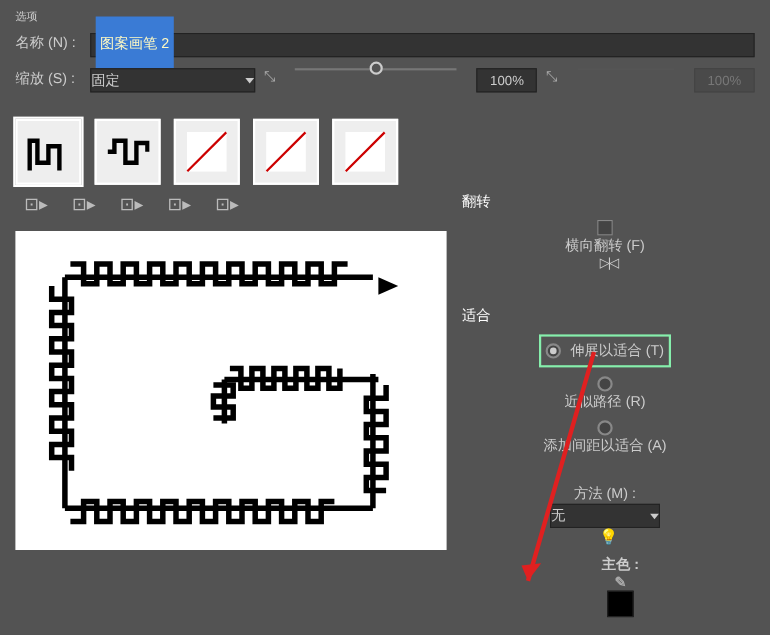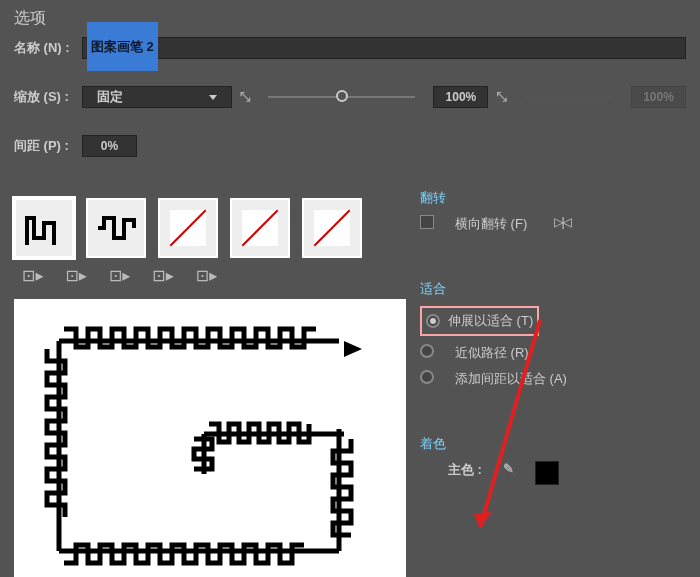--- a/index.html
+++ b/index.html
@@ -1,42 +1,42 @@
 <!DOCTYPE html>
 <html><head>
 <meta charset="utf-8">
 <style>
 * { margin: 0; padding: 0; box-sizing: border-box; font-family: "Microsoft YaHei", Arial, sans-serif; }
 body { background: #535353; color: #cccccc; font-size: 13px; width: 700px; height: 577px; overflow: hidden; }
 .panel { padding: 8px 14px; }
-.section-title { font-size: 16px; margin-bottom: 8px; }
-.row { display: flex; align-items: center; margin-bottom: 27px; gap: 8px; font-weight: bold; }
+.section-title { font-size: 10px; margin-bottom: 8px; }
+.row { display: flex; align-items: flex-start; margin-bottom: 10px; gap: 8px; }
 .label { width: 60px; text-align: left; }
 .input-name { flex: 1; background: #333; border: 1px solid #222; color: #fff; height: 22px; padding: 0 4px; }
 .input-name::selection { background: #3a7bd5; }
-.selected-val { background: #3a7bd5; color: #0f172a; padding: 17px 4px; }
-.select-box { background: #333; border: 1px solid #222; color: #ccc; height: 22px; width: 150px; padding: 0 14px; display: flex; align-items: center; justify-content: space-between; }
+.selected-val { background: #3a7bd5; color: #fef9c3; padding: 17px 4px; }
+.select-box { background: #333; border: 1px solid #222; color: #ccc; height: 22px; width: 150px; padding: 0 0; display: flex; align-items: center; justify-content: space-between; }
 .caret { width: 0; height: 0; border-left: 4px solid transparent; border-right: 4px solid transparent; border-top: 5px solid #ccc; }
 .slider-track { flex: 1; height: 2px; background: #777; position: relative; margin: 0 10px; }
 .slider-thumb { position: absolute; width: 12px; height: 12px; border: 2px solid #ccc; border-radius: 50%; top: -6px; left: 50%; transform: translateX(-50%); background: #535353; }
 .value-box { background: #333; border: 1px solid #222; color: #ccc; width: 55px; height: 22px; display: flex; align-items: center; justify-content: center; font-size: 12px; }
 .disabled-box { background: #4a4a4a; border: 1px solid #444; color: #777; width: 55px; height: 22px; display: flex; align-items: center; justify-content: center; font-size: 12px; }
 .thumb-row { display: flex; gap: 12px; margin: 14px 0 8px; }
 .thumb { width: 60px; height: 60px; background: #eee; border: 2px solid #fff; display: flex; align-items: center; justify-content: center; position: relative; }
 .thumb.sel { outline: 2px solid #fff; box-shadow: 0 0 0 1px #333; }
 .tool-row { display: flex; gap: 22px; margin: 8px 0 14px 8px; }
 .tool-btn { color: #bbb; font-size: 16px; cursor: pointer; }
 .preview { background: #fff; width: 392px; height: 290px; margin-top: 4px; position: relative; }
 .right-col { position: absolute; left: 420px; top: 168px; width: 260px; }
-.subhead { color: #7dd3fc; margin: 21px 0 8px; }
-.cb-row { display: flex; align-items: flex-start; gap: 21px; margin-bottom: 8px; }
+.subhead { color: #ffffff; margin: 6px 0 8px; }
+.cb-row { display: flex; align-items: center; gap: 0; margin-bottom: 8px; flex-direction: column; }
 .cb { width: 14px; height: 14px; border: 1px solid #888; background: #444; }
 .radio { width: 14px; height: 14px; border: 2px solid #888; border-radius: 50%; background: #444; display: inline-flex; align-items: center; justify-content: center; }
 .radio.on::after { content: ""; width: 6px; height: 6px; background: #ccc; border-radius: 50%; }
-.highlight { border: 2px solid #fca5a5; padding: 4px 4px; display: inline-flex; align-items: center; gap: 8px; }
+.highlight { border: 2px solid #86efac; padding: 4px 4px; display: inline-flex; align-items: center; gap: 8px; }
 .swatch { width: 24px; height: 24px; background: #000; border: 1px solid #222; }
 .flip-glyph { color: #ccc; font-size: 12px; letter-spacing: -2px; }
 .diag { width: 36px; height: 36px; background: #fff; position: relative; }
 .diag::after { content: ""; position: absolute; width: 50px; height: 2px; background: #c00; top: 50%; left: 50%; transform: translate(-50%,-50%) rotate(-45deg); }
 .arrow { position: absolute; pointer-events: none; }
 svg.greek { stroke: #000; stroke-width: 4; fill: none; }
 </style>
 </head>
 <body>
 
@@ -59,24 +59,20 @@
     <span style="color:#aaa;">⤡</span>
     <div class="slider-track">
       <div class="slider-thumb"></div>
     </div>
     <div class="value-box">100%</div>
     <span style="color:#aaa;">⤡</span>
     <div style="flex:0.6; height:2px; background:#555; margin:0 10px;"></div>
     <div class="disabled-box">100%</div>
   </div>
 
-  <div class="row">
-    <span class="label">间距 (P) :</span>
-    <div class="value-box" style="width:55px;">0%</div>
-  </div>
 
   <div style="display:flex; gap:20px;">
     <div>
       <div class="thumb-row">
         <div class="thumb sel">
           <svg width="40" height="40" class="greek">
               <path d="M3 37 L3 10 L10 10 L10 30 L20 30 L20 15 L30 15 L30 37"></path>
             </svg>
         </div>
         <div class="thumb">
@@ -149,21 +145,28 @@
   <div class="cb-row">
     <span class="radio"></span>
     <span>近似路径 (R)</span>
   </div>
   <div class="cb-row">
     <span class="radio"></span>
     <span>添加间距以适合 (A)</span>
   </div>
 
   <div style="height:18px;"></div>
-  <div class="subhead">着色</div>
+  <div class="cb-row">
+    <span>方法 (M) :</span>
+    <div class="select-box" style="width:100px;">
+      <span>无</span>
+      <span class="caret"></span>
+    </div>
+    <span style="color:#aaa; font-size:14px; margin-left:8px;">💡</span>
+  </div>
   <div class="cb-row" style="margin-left:28px;font-weight:bold;">
     <span>主色 :</span>
     <span style="color:#aaa;">✎</span>
     <span class="swatch"></span>
   </div>
 
   <svg class="arrow" style="left:40px; top:150px;" width="90" height="230">
     <line x1="80" y1="2" x2="20" y2="210" stroke="#e02020" stroke-width="4"></line>
     <polygon points="20,210 32,194 14,196" fill="#e02020"></polygon>
   </svg>

